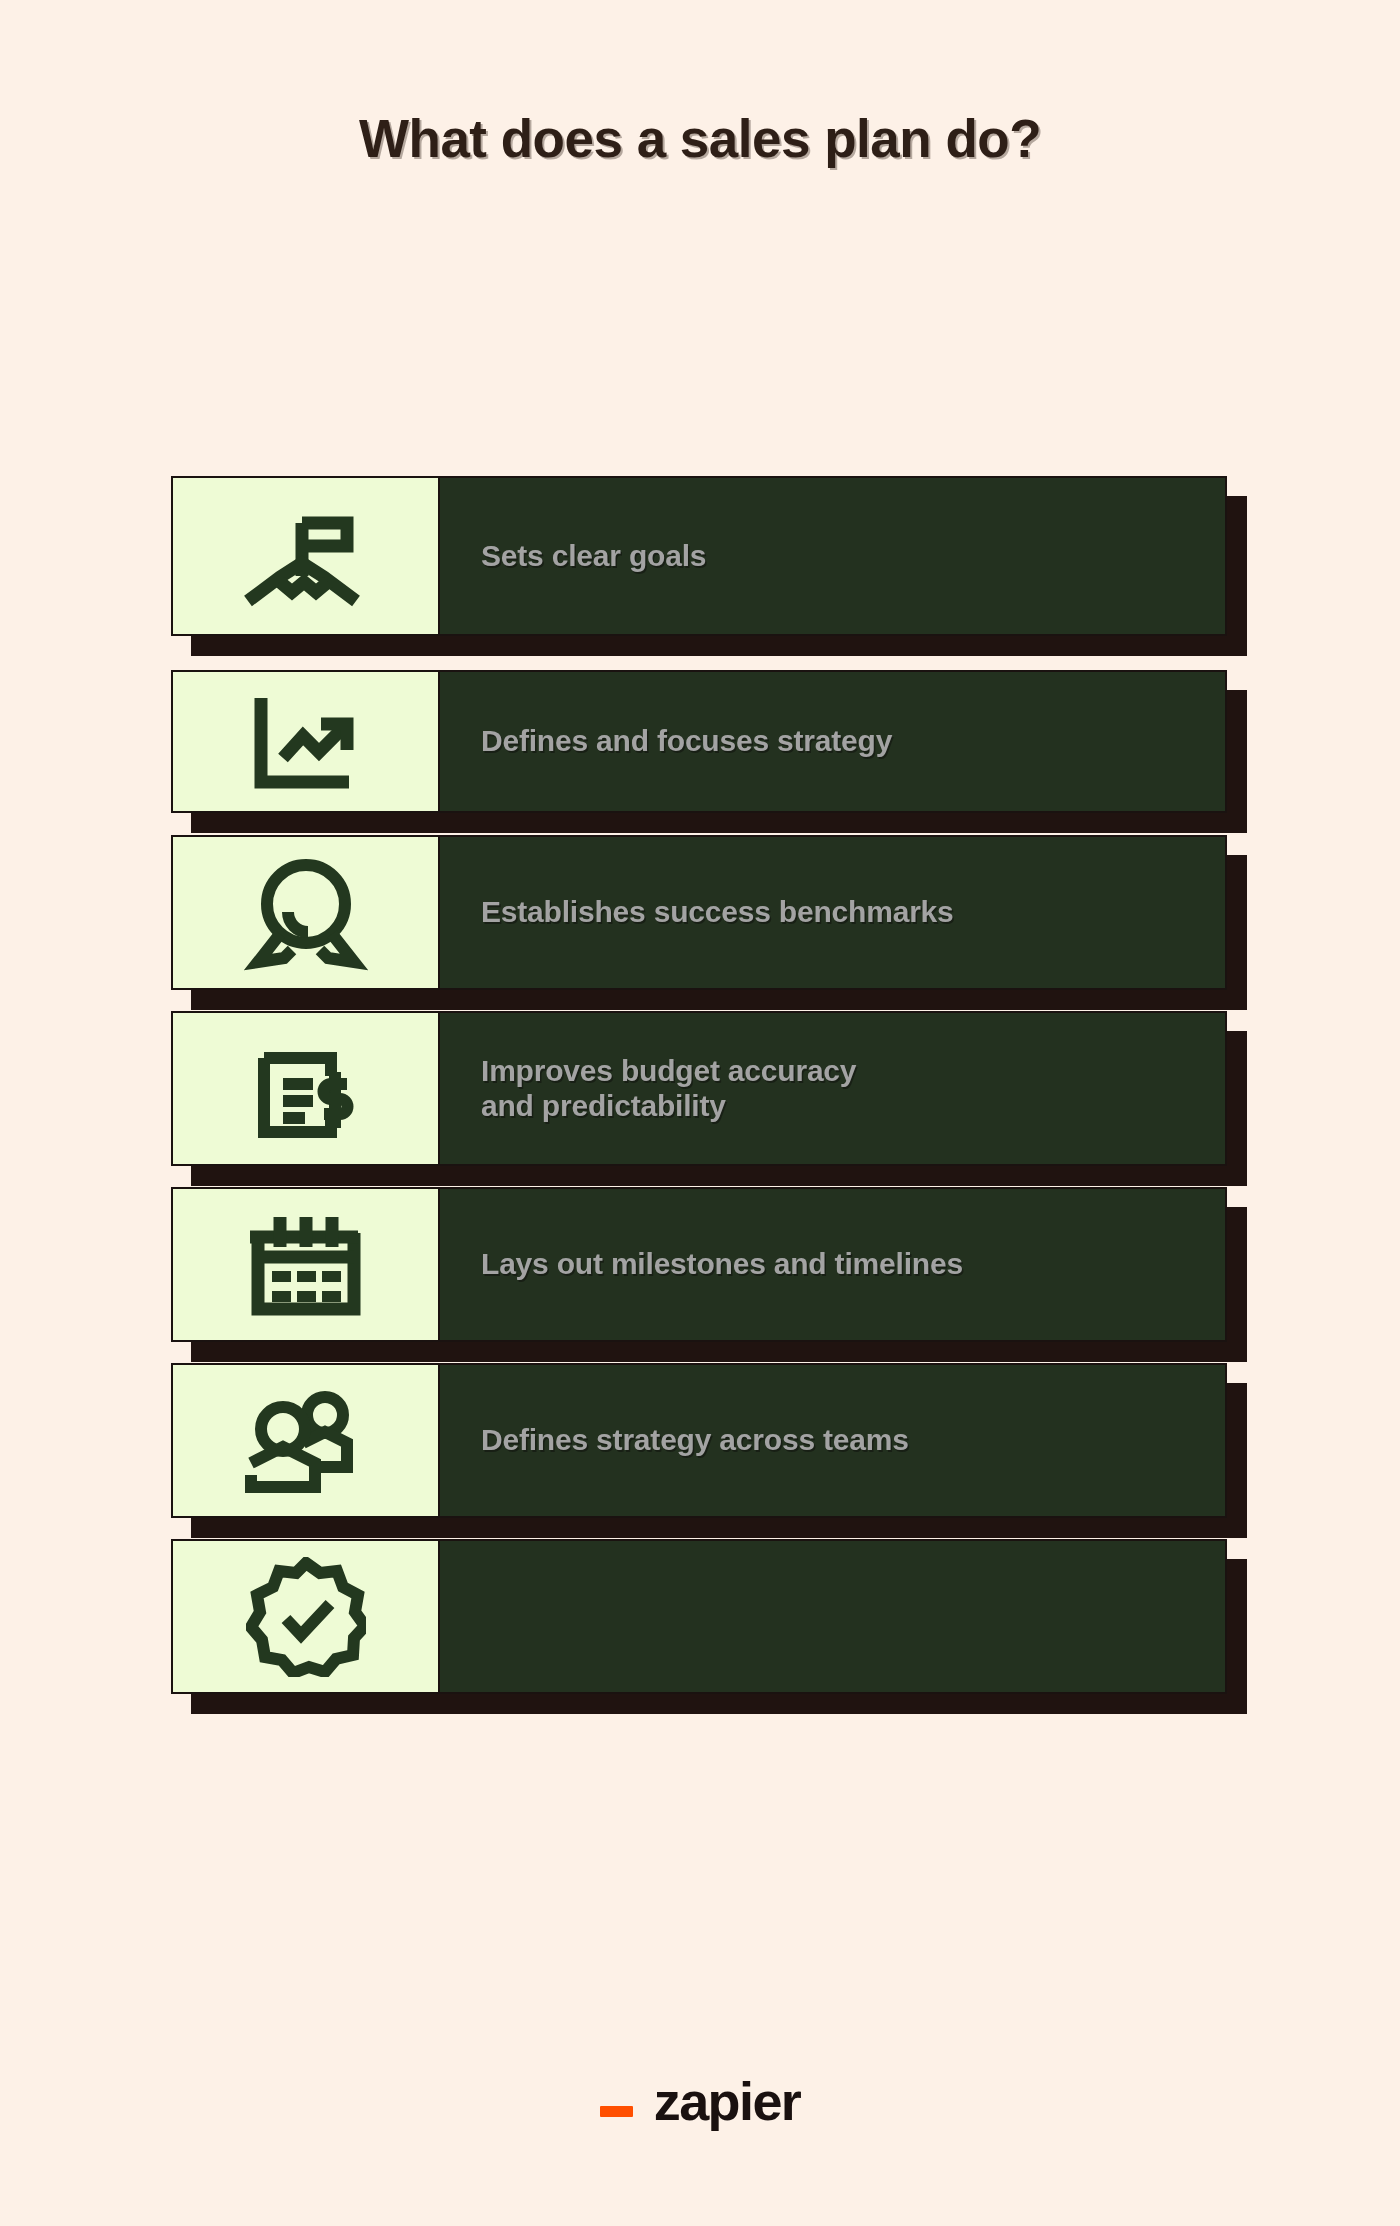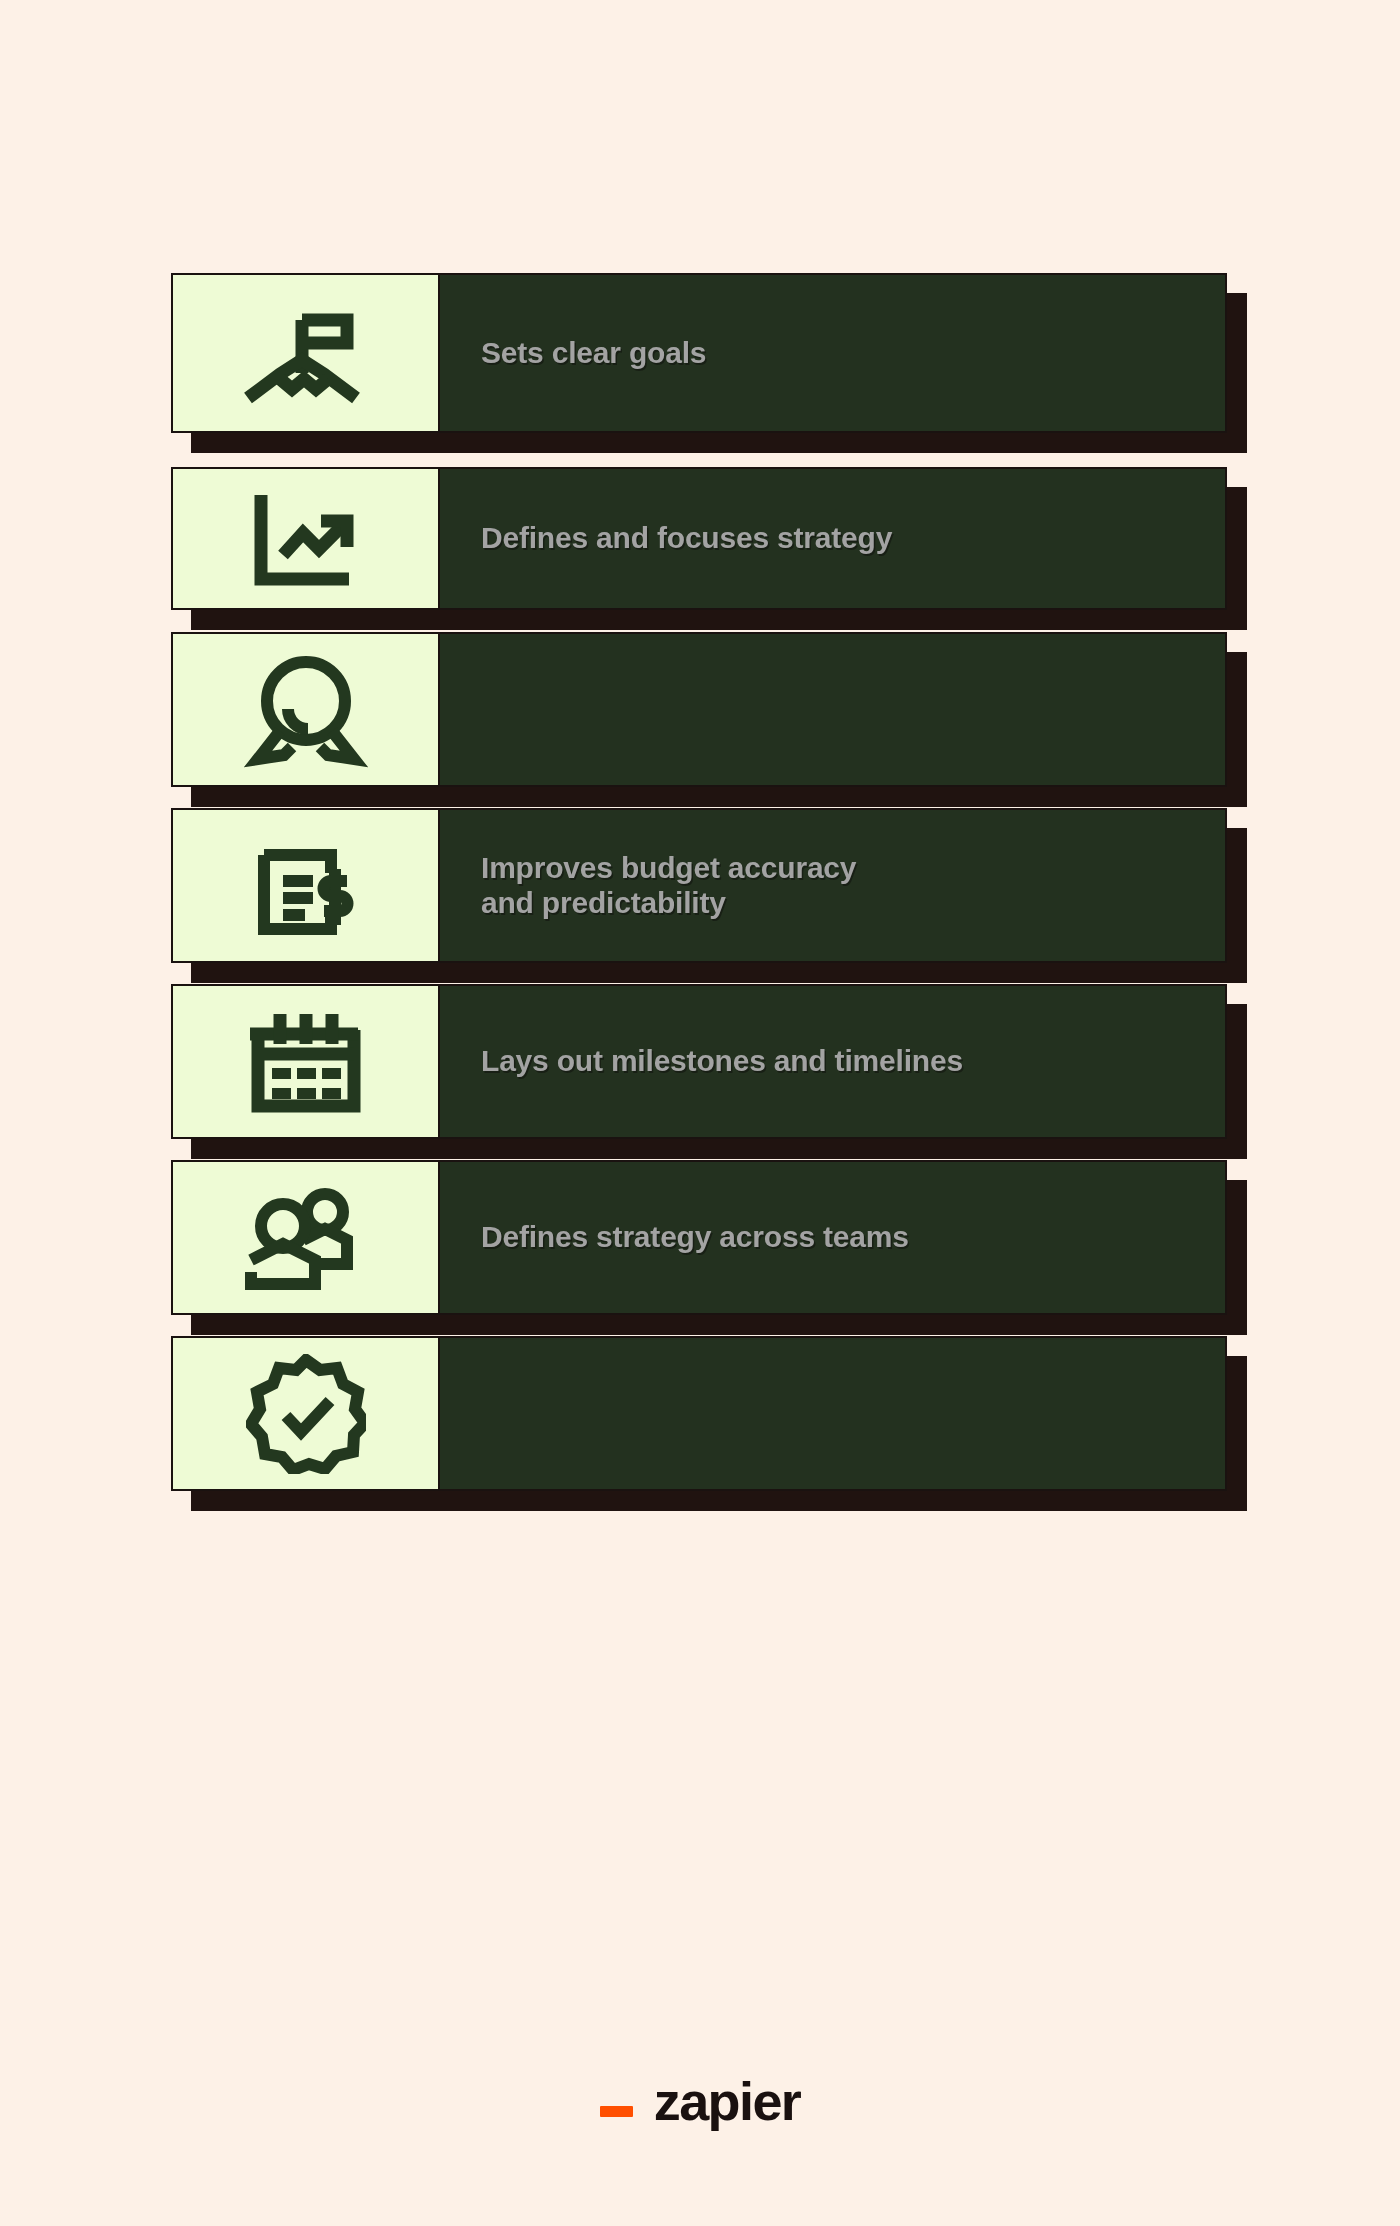--- a/index.html
+++ b/index.html
@@ -124,20 +124,23 @@
     letter-spacing: -1.6px;
     color: #1a1110;
     font-family: "Liberation Sans", sans-serif;
   }
 </style>
 </head>
 <body>
 
 <div class="page">
 
+  <div class="title-wrap">
+    <h1 class="title">What does a sales plan do?</h1>
+  </div>
 
   <ul class="cards">
 
     <li class="card card-1">
       <div class="card-icon-panel">
         <svg width="132" height="112" viewBox="0 0 132 112" aria-hidden="true">
           <g fill="none" stroke="#23381f" stroke-width="13" stroke-linecap="butt" stroke-linejoin="miter">
             <polyline points="62,76 62,23"></polyline>
             <polyline points="62,23 107,23 107,46 62,46"></polyline>
             <polyline points="8,101 40,77 62,63 84,77 116,101"></polyline>
@@ -168,20 +171,23 @@
     <li class="card card-3">
       <div class="card-icon-panel">
         <svg width="124" height="122" viewBox="0 0 124 122" aria-hidden="true">
           <g fill="none" stroke="#23381f" stroke-width="12" stroke-linecap="butt" stroke-linejoin="miter">
             <circle cx="62" cy="52" r="39"></circle>
             <path d="M44 60 a20 20 0 0 0 20 20"></path>
             <polyline points="36,82 14,110 40,106 48,98"></polyline>
             <polyline points="88,82 110,110 84,106 76,98"></polyline>
           </g>
         </svg>
+      </div>
+      <div class="card-body">
+        <span class="card-label">Establishes success benchmarks</span>
       </div>
     </li>
 
     <li class="card card-4">
       <div class="card-icon-panel">
         <svg width="118" height="118" viewBox="0 0 118 118" aria-hidden="true">
           <g fill="none" stroke="#23381f" stroke-width="12" stroke-linecap="butt" stroke-linejoin="miter">
             <polyline points="17,28 84,28 84,46"></polyline>
             <polyline points="17,28 17,102 84,102 84,84"></polyline>
             <line x1="36" y1="54" x2="66" y2="54"></line>

